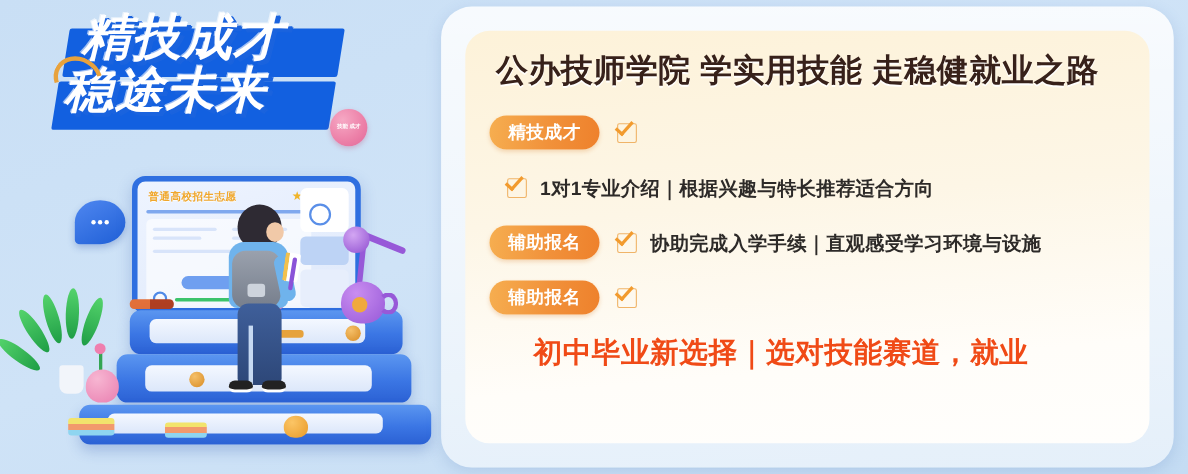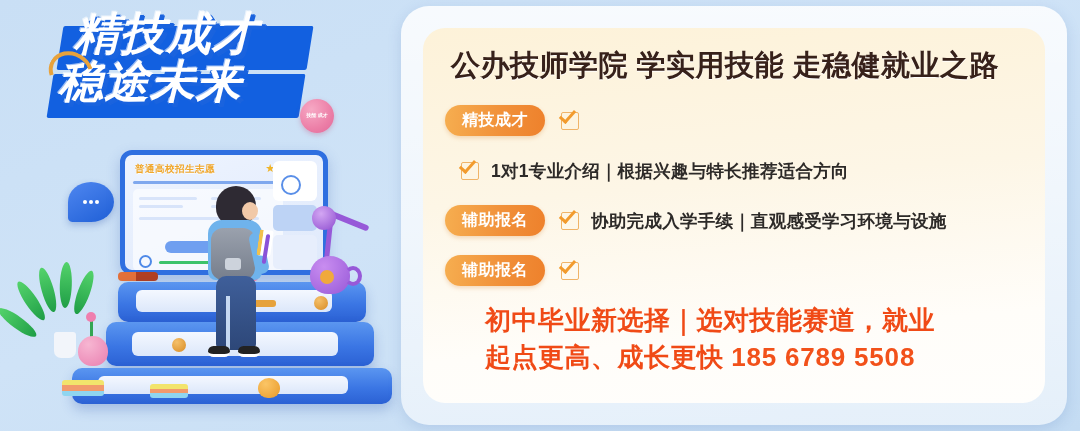--- a/index.html
+++ b/index.html
@@ -64,21 +64,21 @@
   .bubble {
     position:absolute; left:58px; top:32px; width:46px; height:40px;
     border-radius:50% 50% 50% 10%/50% 50% 50% 10%;
     background:linear-gradient(150deg,#4f87f0,#1f5fd6);
     box-shadow:0 3px 7px rgba(40,80,170,.3);
     display:flex; align-items:center; justify-content:center; gap:2px;
   }
   .bubble i { width:4px;height:4px;border-radius:50%;background:#fff;display:block; }
 
   .screen {
-    position:absolute; left:110px; top:0; width:208px; height:125px;
+    position:absolute; left:110px; top:10px; width:208px; height:125px;
     background:linear-gradient(160deg,#eef4ff 0%,#dfe9fb 100%);
     border:5px solid #2f6fe0;
     border-radius:12px;
     box-shadow:0 6px 14px rgba(40,80,170,.25);
     overflow:hidden;
   }
   .screen-hd {
     position:absolute; left:10px; top:8px;
     font-size:9.5px; font-weight:bold; color:#f0a72c; letter-spacing:.5px;
     text-shadow:0 1px 0 rgba(255,255,255,.8);
@@ -356,20 +356,16 @@
         <div class="chk">
           <div class="bx"></div>
           <div class="tk"></div>
         </div>
       </div>
 
     </div>
 
     <div class="footer">
       <div class="fline">初中毕业新选择｜选对技能赛道，就业</div>
-      <div class="fline">
-        <span>起点更高、成长更快</span>
-        <span class="tel">185 6789 5508</span>
-      </div>
     </div>
 
   </div>
 </div>
 
 </body></html>

